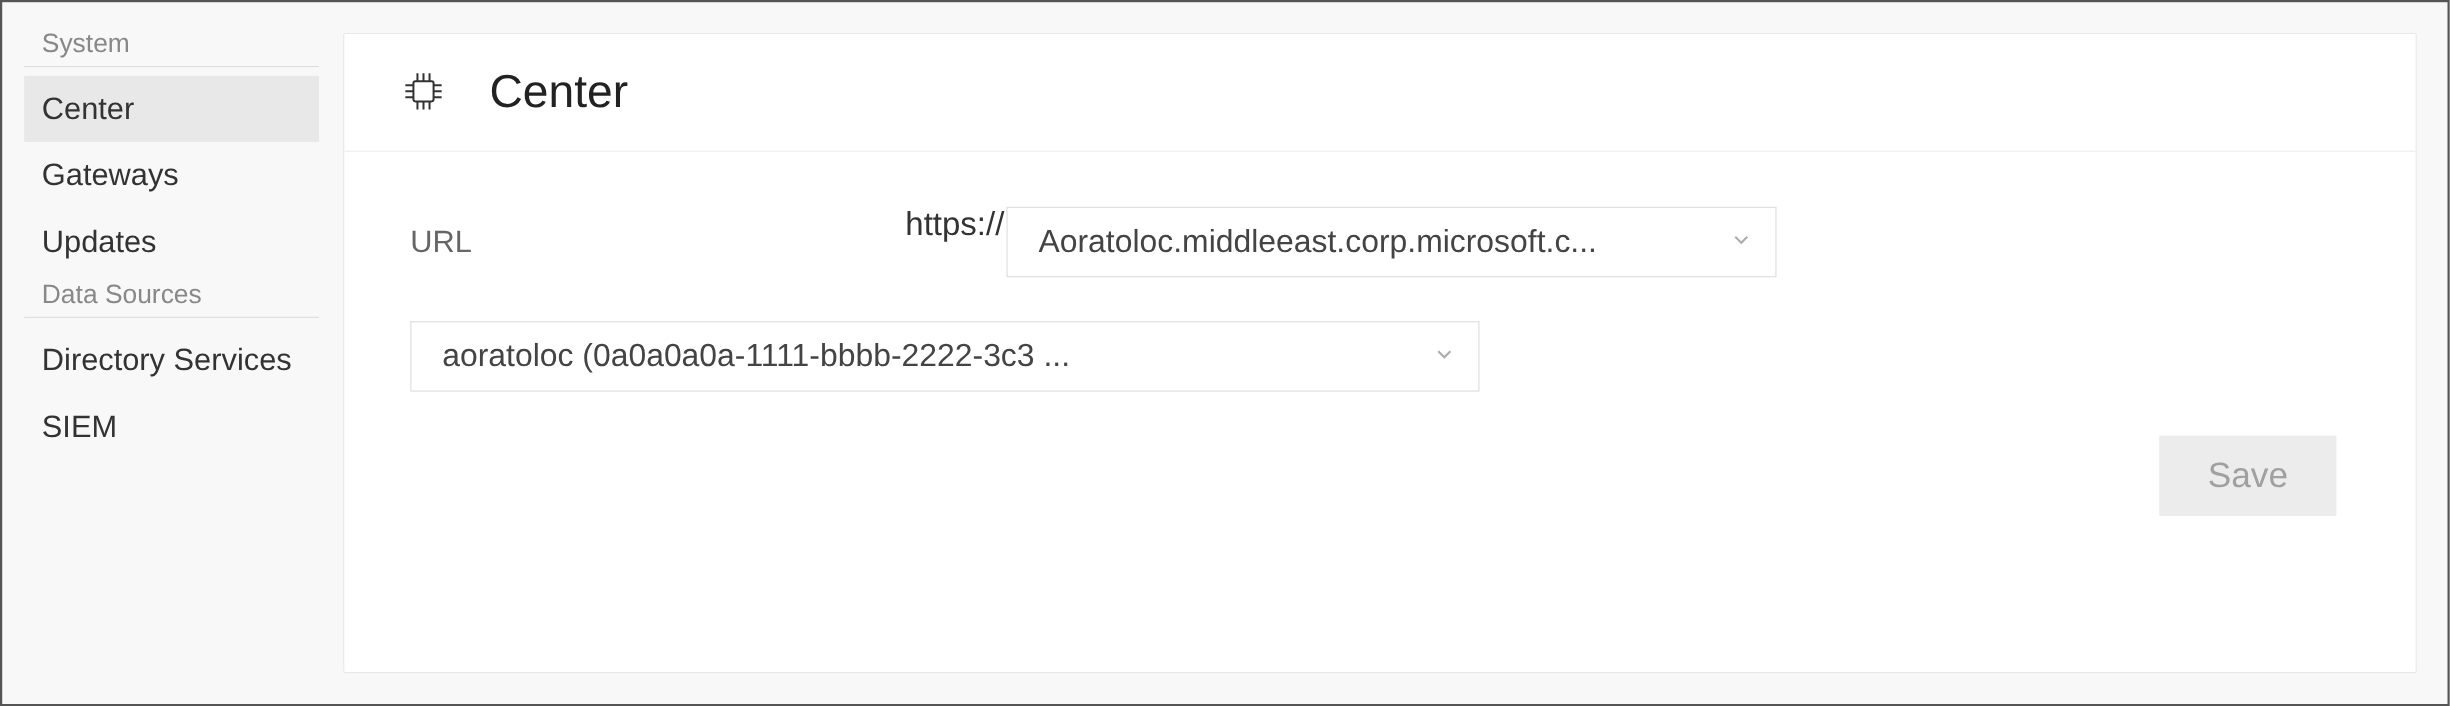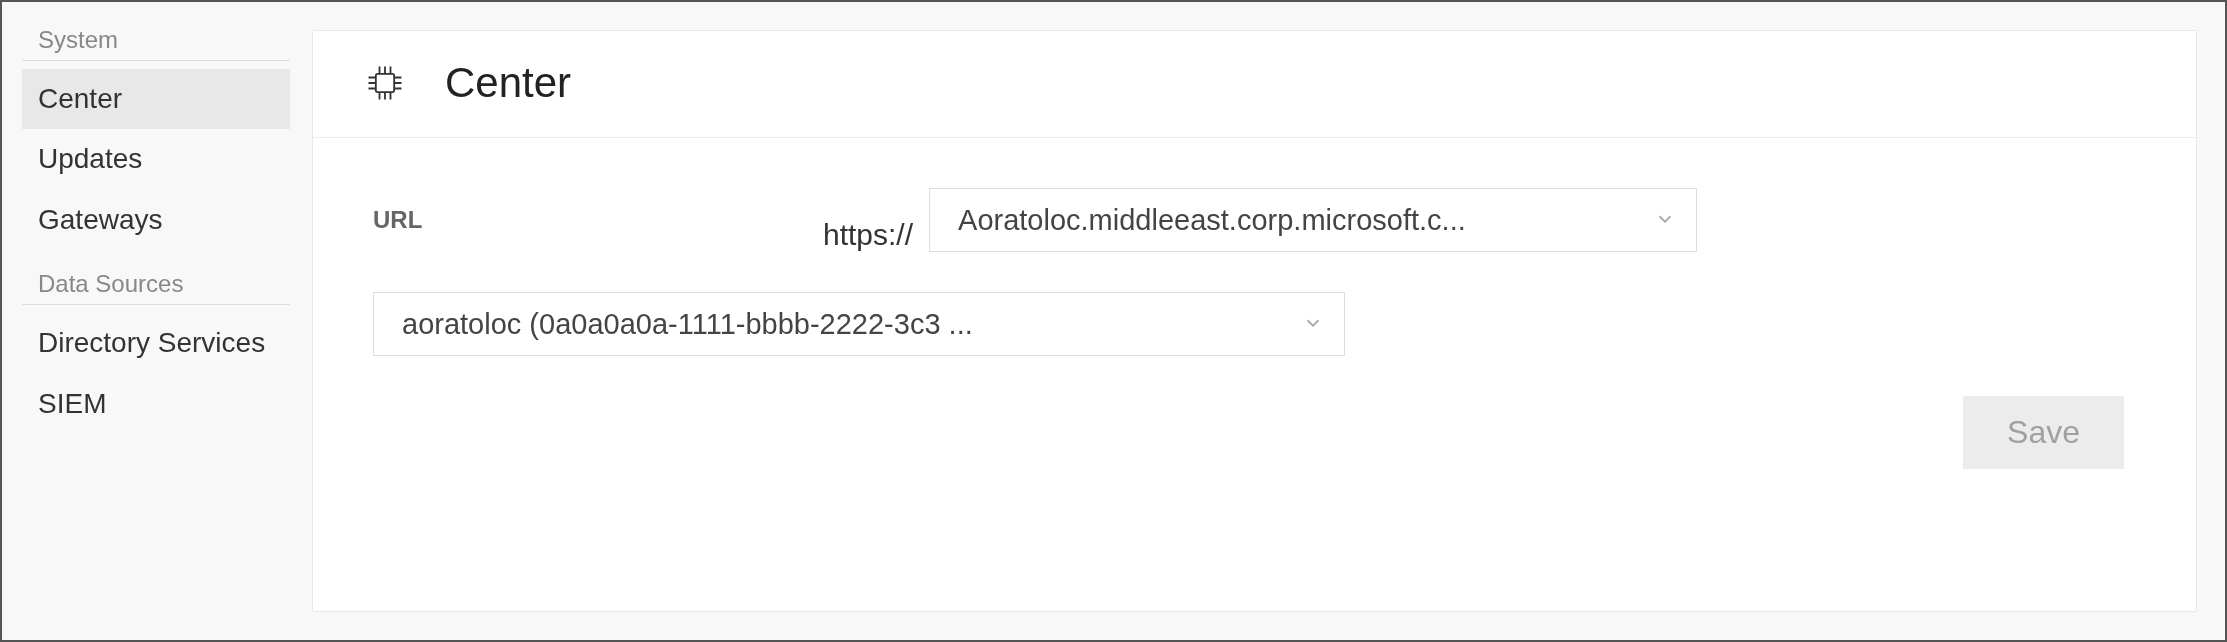--- a/index.html
+++ b/index.html
@@ -22,21 +22,20 @@
       padding: 20px 12px 20px 20px;
       flex-shrink: 0;
     }
     .sidebar-section-header {
       color: #888;
       font-size: 24px;
       font-weight: 400;
       padding: 4px 16px 6px 16px;
       border-bottom: 1px solid #ddd;
       margin-bottom: 8px;
-      margin-top: 16px;
     }
     .sidebar-section-header:first-child {
       margin-top: 0;
     }
     .sidebar-item {
       color: #333;
       font-size: 28px;
       font-weight: 400;
       padding: 12px 16px;
       cursor: pointer;
@@ -80,49 +79,49 @@
       position: relative;
     }
     .form-row {
       display: flex;
       align-items: center;
       margin-bottom: 40px;
     }
     .form-label {
       width: 450px;
       color: #666;
-      font-size: 24px;
-      font-weight: 700;
+      font-size: 28px;
+      font-weight: 400;
       flex-shrink: 0;
     }
     .form-control-wrap {
       display: flex;
-      align-items: flex-end;
-      gap: 16px;
+      align-items: flex-start;
+      gap: 2px;
     }
     .url-prefix {
       font-size: 30px;
       color: #333;
     }
     .select-box {
       display: flex;
       align-items: center;
       justify-content: space-between;
       border: 1px solid #ddd;
       background: #fff;
       padding: 10px 20px 10px 28px;
       font-size: 29px;
       color: #444;
       cursor: pointer;
       height: 64px;
       overflow: hidden;
       white-space: nowrap;
     }
     .select-box.url-select {
-      width: 768px;
+      width: 700px;
     }
     .select-box.cert-select {
       width: 972px;
     }
     .select-text {
       overflow: hidden;
       text-overflow: ellipsis;
     }
     .chevron {
       flex-shrink: 0;
@@ -144,22 +143,22 @@
       cursor: pointer;
       font-family: inherit;
     }
   </style>
 </head>
 <body>
 
 <nav class="sidebar">
   <div class="sidebar-section-header">System</div>
   <div class="sidebar-item active">Center</div>
+  <div class="sidebar-item">Gateways</div>
   <div class="sidebar-item">Updates</div>
-  <div class="sidebar-item">Gateways</div>
 
   <div class="sidebar-section-header">Data Sources</div>
   <div class="sidebar-item">Directory Services</div>
   <div class="sidebar-item">SIEM</div>
 </nav>
 
 <main class="main-panel">
   <header class="main-header">
     <span class="main-header-icon">
       <svg viewBox="0 0 48 48" width="44" height="44" fill="none" stroke="#333" stroke-width="2">

